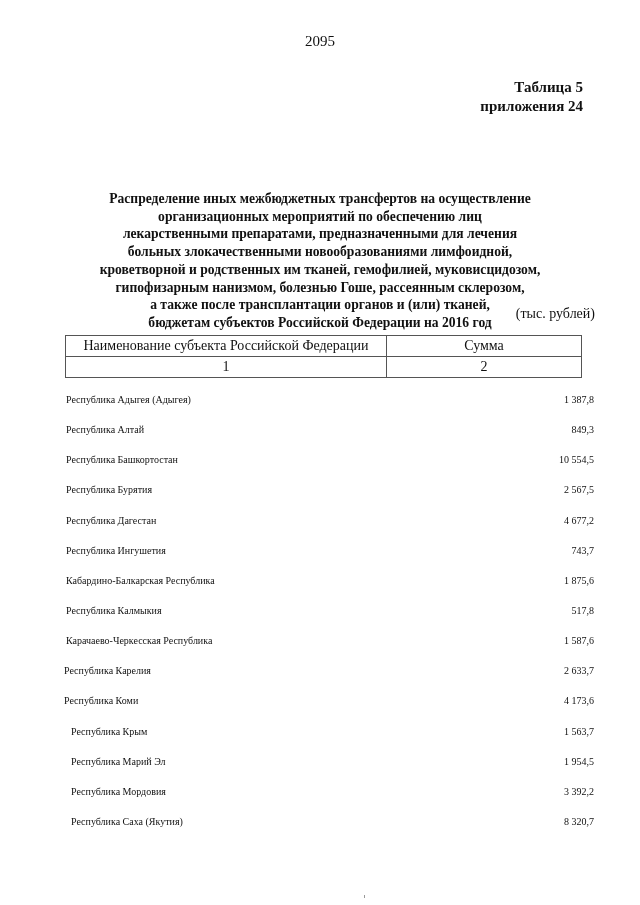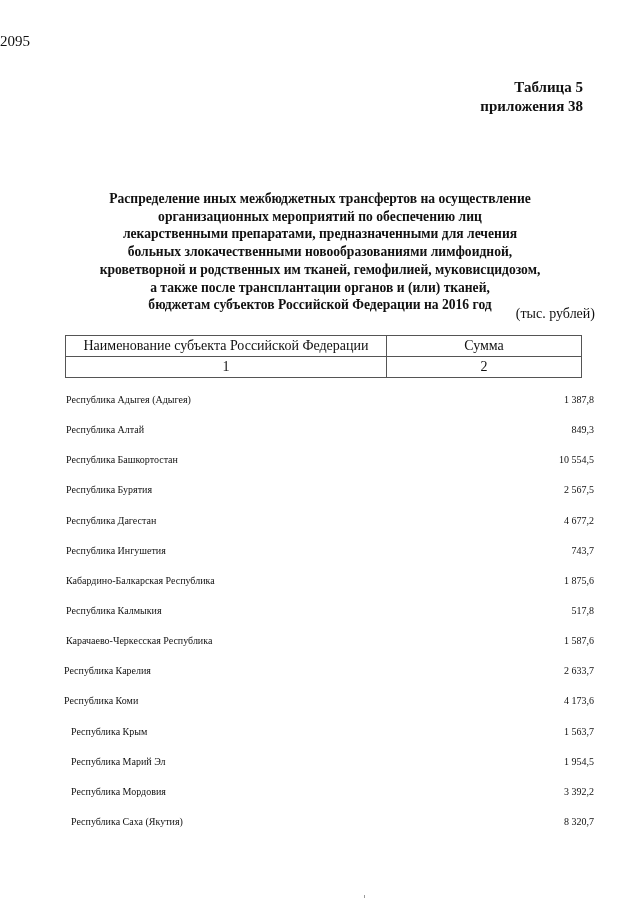--- a/index.html
+++ b/index.html
@@ -13,20 +13,21 @@
       position: relative;
       overflow: hidden;
       font-family: "Liberation Serif", "DejaVu Serif", serif;
       color: #111111;
     }
     .page-number {
       position: absolute;
       top: 33px;
       left: 0;
       width: 640px;
+      text-align: center;
       font-size: 15px;
     }
     .table-label {
       position: absolute;
       top: 78px;
       right: 57px;
       text-align: right;
       font-size: 15px;
       line-height: 19px;
       font-weight: bold;
@@ -98,29 +99,30 @@
       background: #999999;
     }
   </style>
 </head>
 <body>
 
 <div class="page-number">2095</div>
 
 <div class="table-label">
   <div>Таблица 5</div>
-  <div>приложения 38</div>
+  <div>приложения 24</div>
 </div>
 
 <div class="title">
   <div>Распределение иных межбюджетных трансфертов на осуществление</div>
   <div>организационных мероприятий по обеспечению лиц</div>
   <div>лекарственными препаратами, предназначенными для лечения</div>
   <div>больных злокачественными новообразованиями лимфоидной,</div>
   <div>кроветворной и родственных им тканей, гемофилией, муковисцидозом,</div>
+  <div>гипофизарным нанизмом, болезнью Гоше, рассеянным склерозом,</div>
   <div>а также после трансплантации органов и (или) тканей,</div>
   <div>бюджетам субъектов Российской Федерации на 2016 год</div>
 </div>
 
 <div class="units">(тыс. рублей)</div>
 
 <table class="header-table">
   <tbody>
       <tr>
     <td class="col1">Наименование субъекта Российской Федерации</td>

